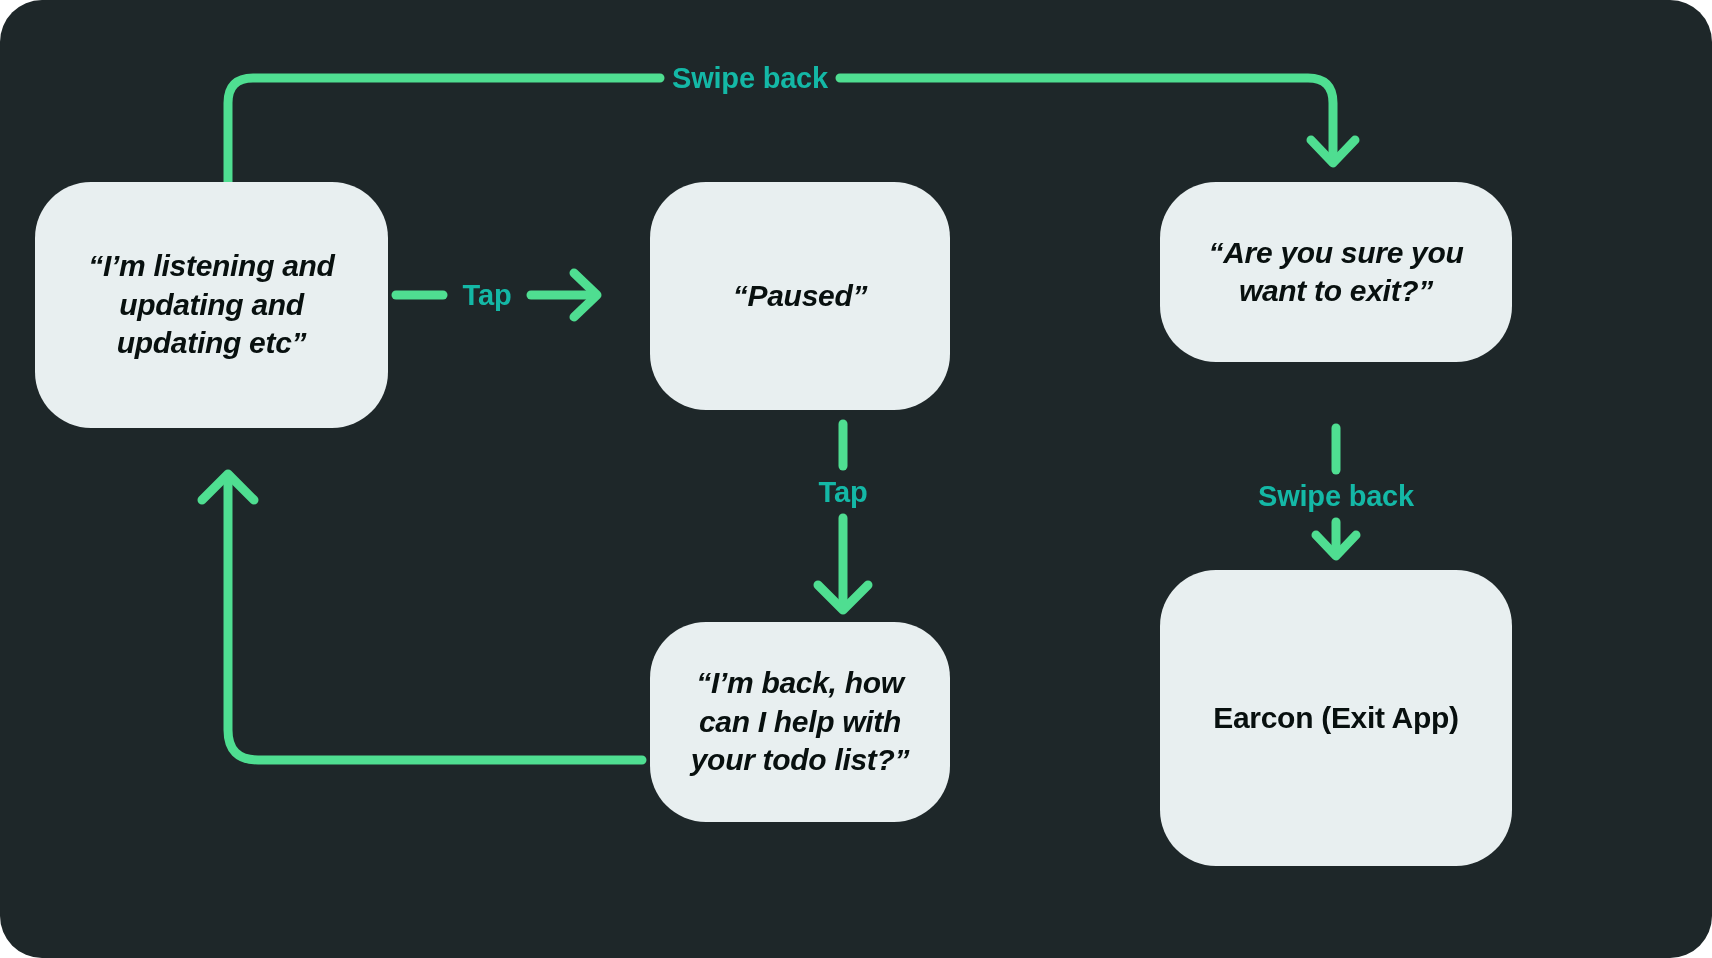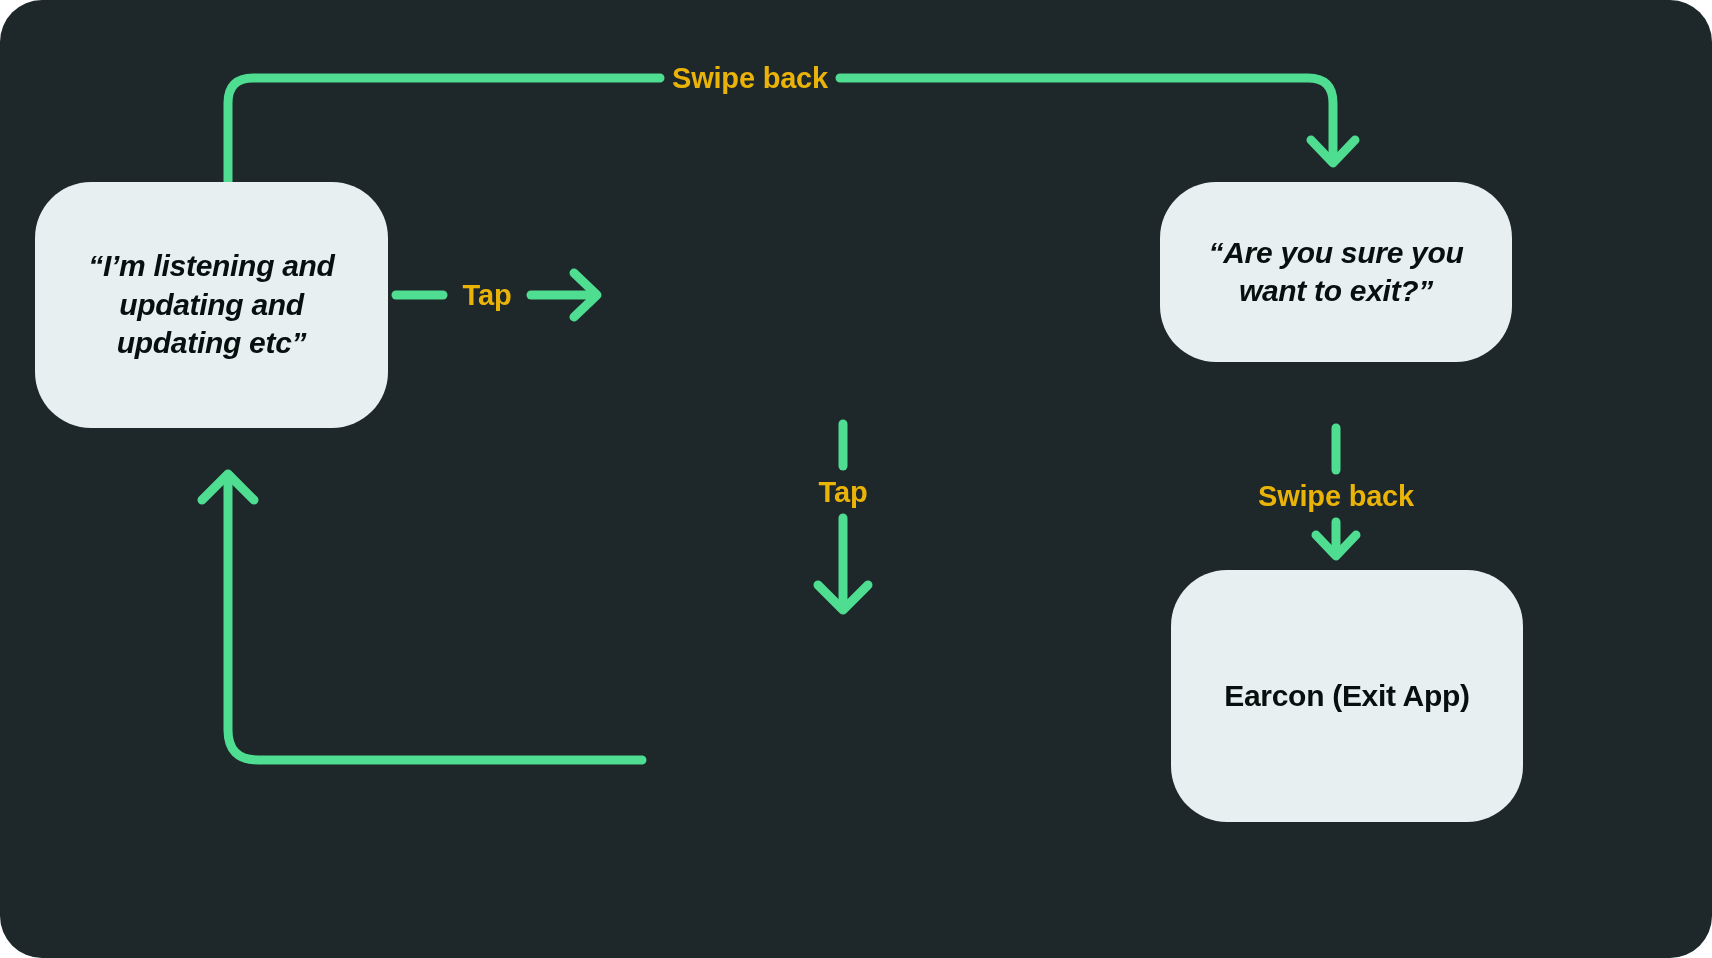--- a/index.html
+++ b/index.html
@@ -47,34 +47,34 @@
     line-height: 1.28;
     text-align: center;
     letter-spacing: -0.3px;
     white-space: pre-line;
   }
   .node.plain .node-label {
     font-style: normal;
   }
   .edge-label {
     position: absolute;
-    color: #eab308;
+    color: #14b8a6;
     font-weight: bold;
     font-size: 29px;
     letter-spacing: -0.2px;
     white-space: nowrap;
     transform: translate(-50%, -50%);
     text-align: center;
   }
   
   #node-listening { left: 35px;   top: 182px;  width: 353px; height: 246px; }
   #node-paused    { left: 650px;  top: 182px;  width: 300px; height: 228px; }
   #node-confirm   { left: 1160px; top: 182px;  width: 352px; height: 180px; }
   #node-back      { left: 650px;  top: 622px;  width: 300px; height: 200px; }
-  #node-earcon    { left: 1160px; top: 570px;  width: 352px; height: 252px; margin-left: 11px; }
+  #node-earcon    { left: 1160px; top: 570px;  width: 352px; height: 296px; }
 
   #label-swipe-top    { left: 750px;  top: 78px; }
   #label-tap-right    { left: 487px;  top: 295px; }
   #label-tap-down     { left: 843px;  top: 492px; }
   #label-swipe-bottom { left: 1336px; top: 496px; }
 </style>
 </head>
 <body>
 
 <div id="canvas">
@@ -114,25 +114,31 @@
     <g>
       <path class="wire" d="M 642 760 L 258 760 Q 228 760 228 730 L 228 478"></path>
       <path class="head" d="M 202 500 L 228 474 L 254 500"></path>
     </g>
   </svg>
 
   <div class="node" id="node-listening">
     <span class="node-label">“I’m listening and updating and updating etc”</span>
   </div>
 
+  <div class="node" id="node-paused">
+    <span class="node-label">“Paused”</span>
+  </div>
 
   <div class="node" id="node-confirm">
     <span class="node-label">“Are you sure you want to exit?”</span>
   </div>
 
+  <div class="node" id="node-back">
+    <span class="node-label">“I’m back, how can I help with your todo list?”</span>
+  </div>
 
   <div class="node plain" id="node-earcon">
     <span class="node-label">Earcon (Exit App)</span>
   </div>
 
   <div class="edge-label" id="label-swipe-top">Swipe back</div>
 
   <div class="edge-label" id="label-tap-right">Tap</div>
 
   <div class="edge-label" id="label-tap-down">Tap</div>

